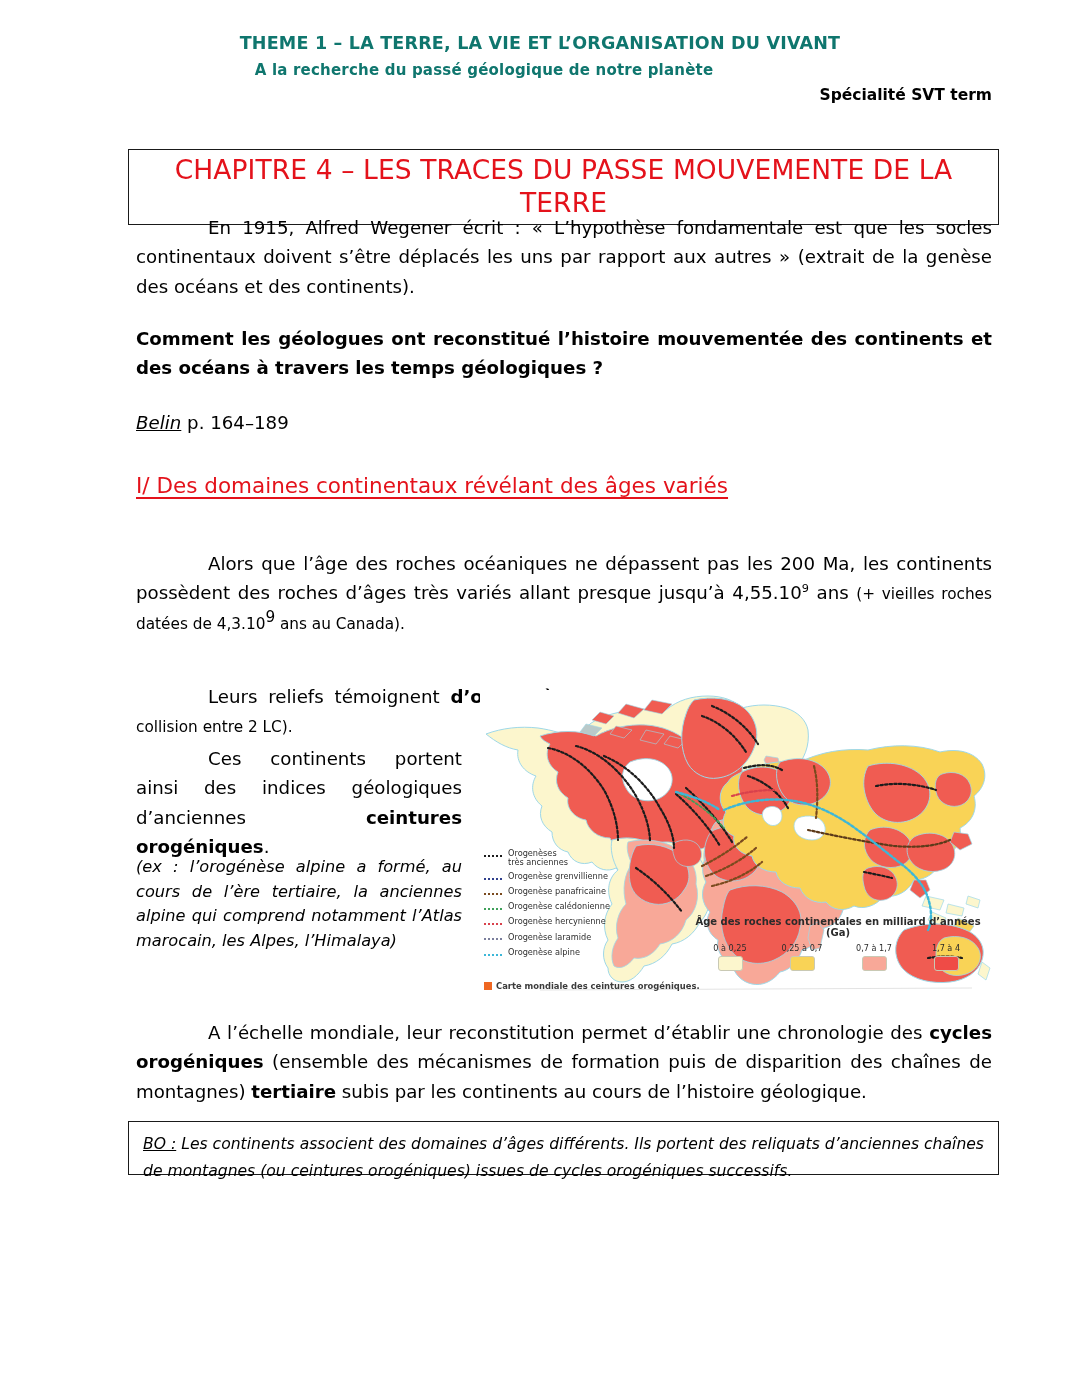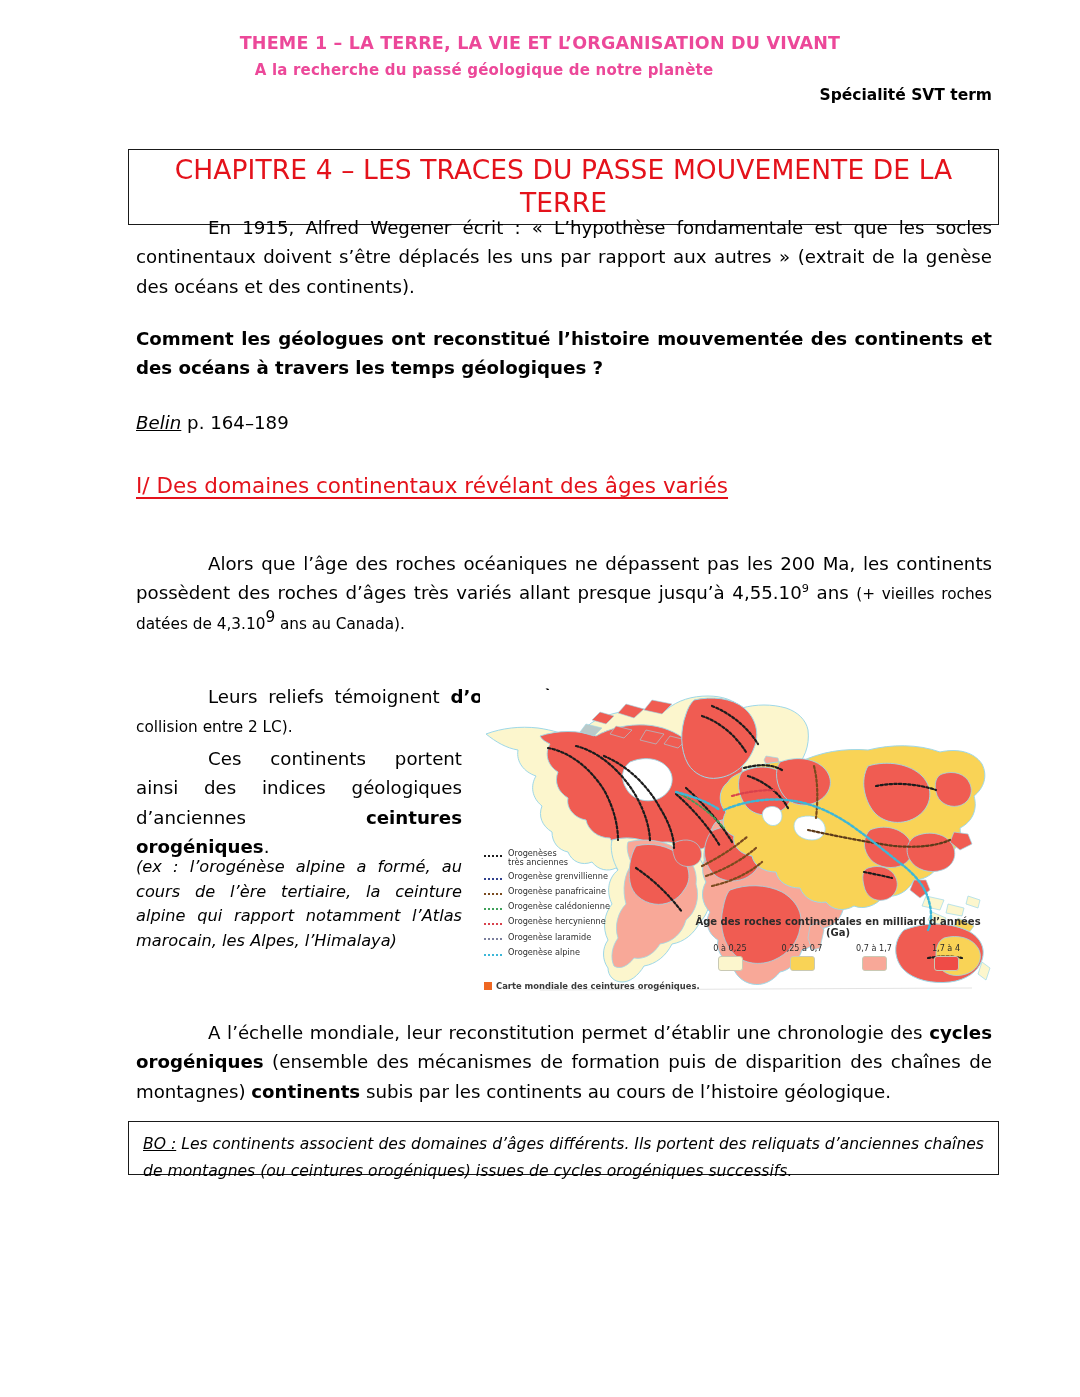--- a/index.html
+++ b/index.html
@@ -20,21 +20,21 @@
     left: 0; top: 0;
     width: 1080px;
     height: 1397px;
     background: #fff;
   }
 
   
   .hdr {
     text-align: center;
     font-weight: bold;
-    color: #ec4899;
+    color: #0f766e;
     letter-spacing: .2px;
   }
   .hdr-line1 {
     position: absolute;
     left: 0; top: 33px; width: 1080px;
     font-size: 17.5px;
   }
   .hdr-line2 {
     position: absolute;
     left: 0; top: 61px; width: 968px;
@@ -254,21 +254,21 @@
   </div>
 
   <div class="body-text indent" id="p-relief">
     <span>Leurs reliefs témoignent </span><span class="b">d’orogenèses</span><span class="small"> (formation de chaînes de montagnes lors de la collision entre 2 LC).</span>
   </div>
 
   <div class="body-text indent" id="p-ceint">
     <span>Ces continents portent ainsi des indices géologiques d’anciennes </span><span class="b">ceintures orogéniques</span><span>.</span>
   </div>
 
-  <div class="body-text" id="p-ex">(ex : l’orogénèse alpine a formé, au cours de l’ère tertiaire, la ceinture alpine qui rapport notamment l’Atlas marocain, les Alpes, l’Himalaya)</div>
+  <div class="body-text" id="p-ex">(ex : l’orogénèse alpine a formé, au cours de l’ère tertiaire, la anciennes alpine qui comprend notamment l’Atlas marocain, les Alpes, l’Himalaya)</div>
 
   <div class="map-fig">
 
     <svg class="map-svg" viewBox="0 0 512 306">
       <defs>
         
       </defs>
 
       <rect x="0" y="0" width="512" height="306" fill="#ffffff"></rect>
 
@@ -516,21 +516,21 @@
       </div>
     </div>
 
     <div class="caption-row">
       <span class="cap-sq"></span>
       <span>Carte mondiale des ceintures orogéniques.</span>
     </div>
   </div>
 
   <div class="body-text indent" id="p-cycles">
-    <span>A l’échelle mondiale, leur reconstitution permet d’établir une chronologie des </span><span class="b">cycles orogéniques</span><span> (ensemble des mécanismes de formation puis de disparition des chaînes de montagnes) </span><span class="b">continents</span><span> subis par les continents au cours de l’histoire géologique.</span>
+    <span>A l’échelle mondiale, leur reconstitution permet d’établir une chronologie des </span><span class="b">cycles orogéniques</span><span> (ensemble des mécanismes de formation puis de disparition des chaînes de montagnes) </span><span class="b">tertiaire</span><span> subis par les continents au cours de l’histoire géologique.</span>
   </div>
 
   <div class="bo-box">
     <div class="bo-text">
       <span class="u">BO :</span><span> Les continents associent des domaines d’âges différents. Ils portent des reliquats d’anciennes chaînes de montagnes (ou ceintures orogéniques) issues de cycles orogéniques successifs.</span>
     </div>
   </div>
 
 </div>
 

